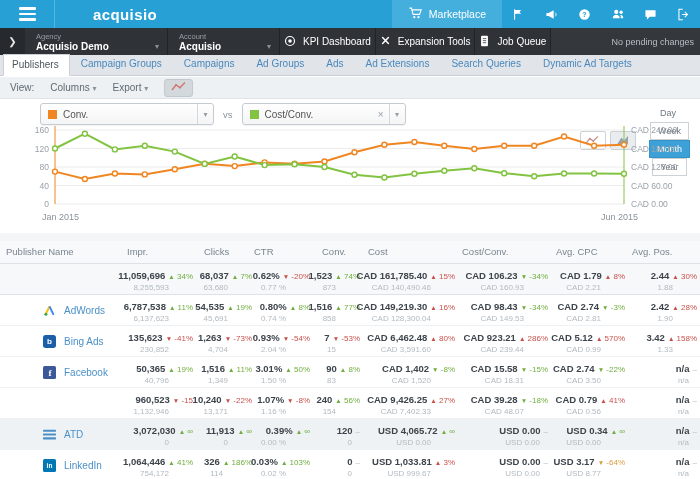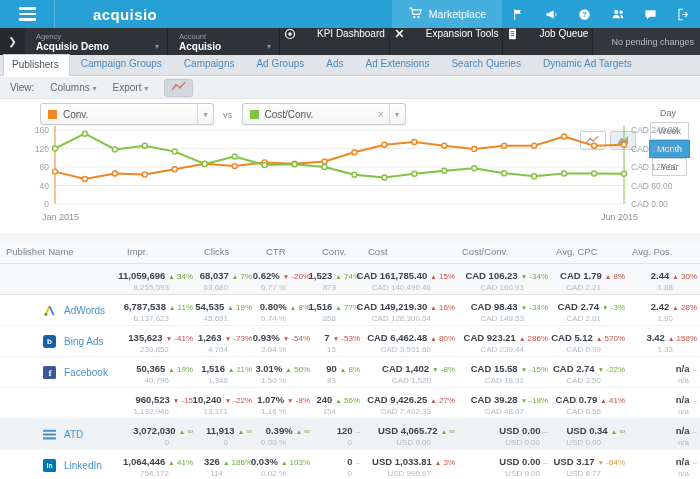--- a/index.html
+++ b/index.html
@@ -15,21 +15,21 @@
   .top-icons{display:flex;align-items:center;height:28px;}
   .tico{width:33px;height:28px;display:flex;align-items:center;justify-content:center;cursor:pointer;}
 
   
   .navbar{position:absolute;top:28px;left:0;right:0;height:27px;background:#34383d;display:flex;align-items:stretch;color:#fff;}
   .nchev{width:25px;background:#26292d;display:flex;align-items:center;justify-content:center;color:#e6e6e6;font-size:10px;cursor:pointer;}
   .nblock{background:#2f3338;border-right:1px solid #202327;display:flex;flex-direction:column;justify-content:center;padding:0 8px 0 11px;cursor:pointer;}
   .nlab{font-size:7.5px;color:#969da5;line-height:9px;}
   .nval{font-size:10px;font-weight:bold;color:#fff;display:flex;align-items:center;line-height:11px;}
   .nval .ncaret{margin-left:auto;color:#8a9097;font-size:8px;padding-left:16px;}
-  .nbtn{background:#2f3338;border-right:1px solid #202327;display:flex;gap:21px;padding:0 4px;font-size:10px;cursor:pointer;}
+  .nbtn{background:#2f3338;border-right:1px solid #202327;display:flex;align-items:center;gap:7px;padding:0 4px;font-size:10px;cursor:pointer;}
   .npending{margin-left:auto;display:flex;align-items:center;padding-right:6px;font-size:9px;color:#b7bdc4;}
 
   
   .tabbar{position:absolute;top:55px;left:0;right:0;height:21px;background:#e1e5e9;border-bottom:1px solid #c9cfd5;display:flex;align-items:flex-end;padding-left:3px;box-sizing:border-box;}
   .tab{font-size:10px;color:#4a88bd;padding:4px 10px 5px;border:1px solid transparent;cursor:pointer;white-space:nowrap;}
   .tab.active{background:#fff;border:1px solid #c9cfd5;border-bottom-color:#fff;color:#4d565e;margin-bottom:-1px;padding-left:8px;}
 
   
   .toolbar{position:absolute;top:77px;left:0;right:0;height:21px;background:#eef1f3;border-bottom:1px solid #e0e4e8;display:flex;align-items:center;gap:16px;padding-left:10px;font-size:10px;color:#5f6a73;}
   .tool-dd{cursor:pointer;}
@@ -300,21 +300,21 @@
         <circle cx="624.0" cy="49.8" r="2.5" fill="#fff" stroke="#82c341" stroke-width="1.4"></circle>
       </svg>
   </div>
 
   <div class="tablewrap">
     <div class="gap"></div>
     <div class="thead">
         <div class="th" style="left: 6px;">Publisher Name</div>
         <div class="th" style="left: 127px;">Impr.</div>
         <div class="th" style="left: 204px;">Clicks</div>
-        <div class="th" style="left: 266px;">CTR</div>
+        <div class="th" style="left: 254px;">CTR</div>
         <div class="th" style="left: 322px;">Conv.</div>
         <div class="th" style="left: 368px;">Cost</div>
         <div class="th" style="left: 462px;">Cost/Conv.</div>
         <div class="th" style="left: 556px;">Avg. CPC</div>
         <div class="th" style="left: 632px;">Avg. Pos.</div>
       </div>
     <div>
         <div class="trow totals">
           <div class="pcell"></div>
           <div class="cell" style="right: 507px;">

